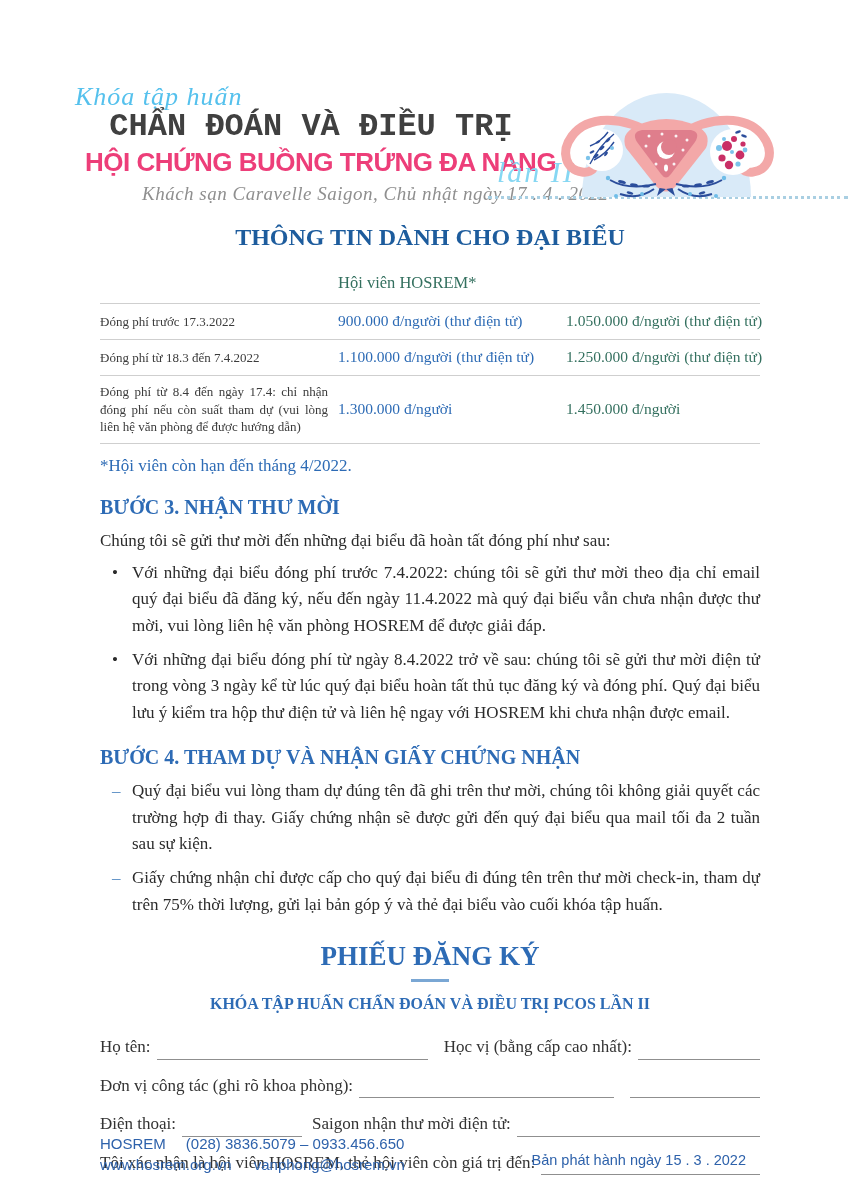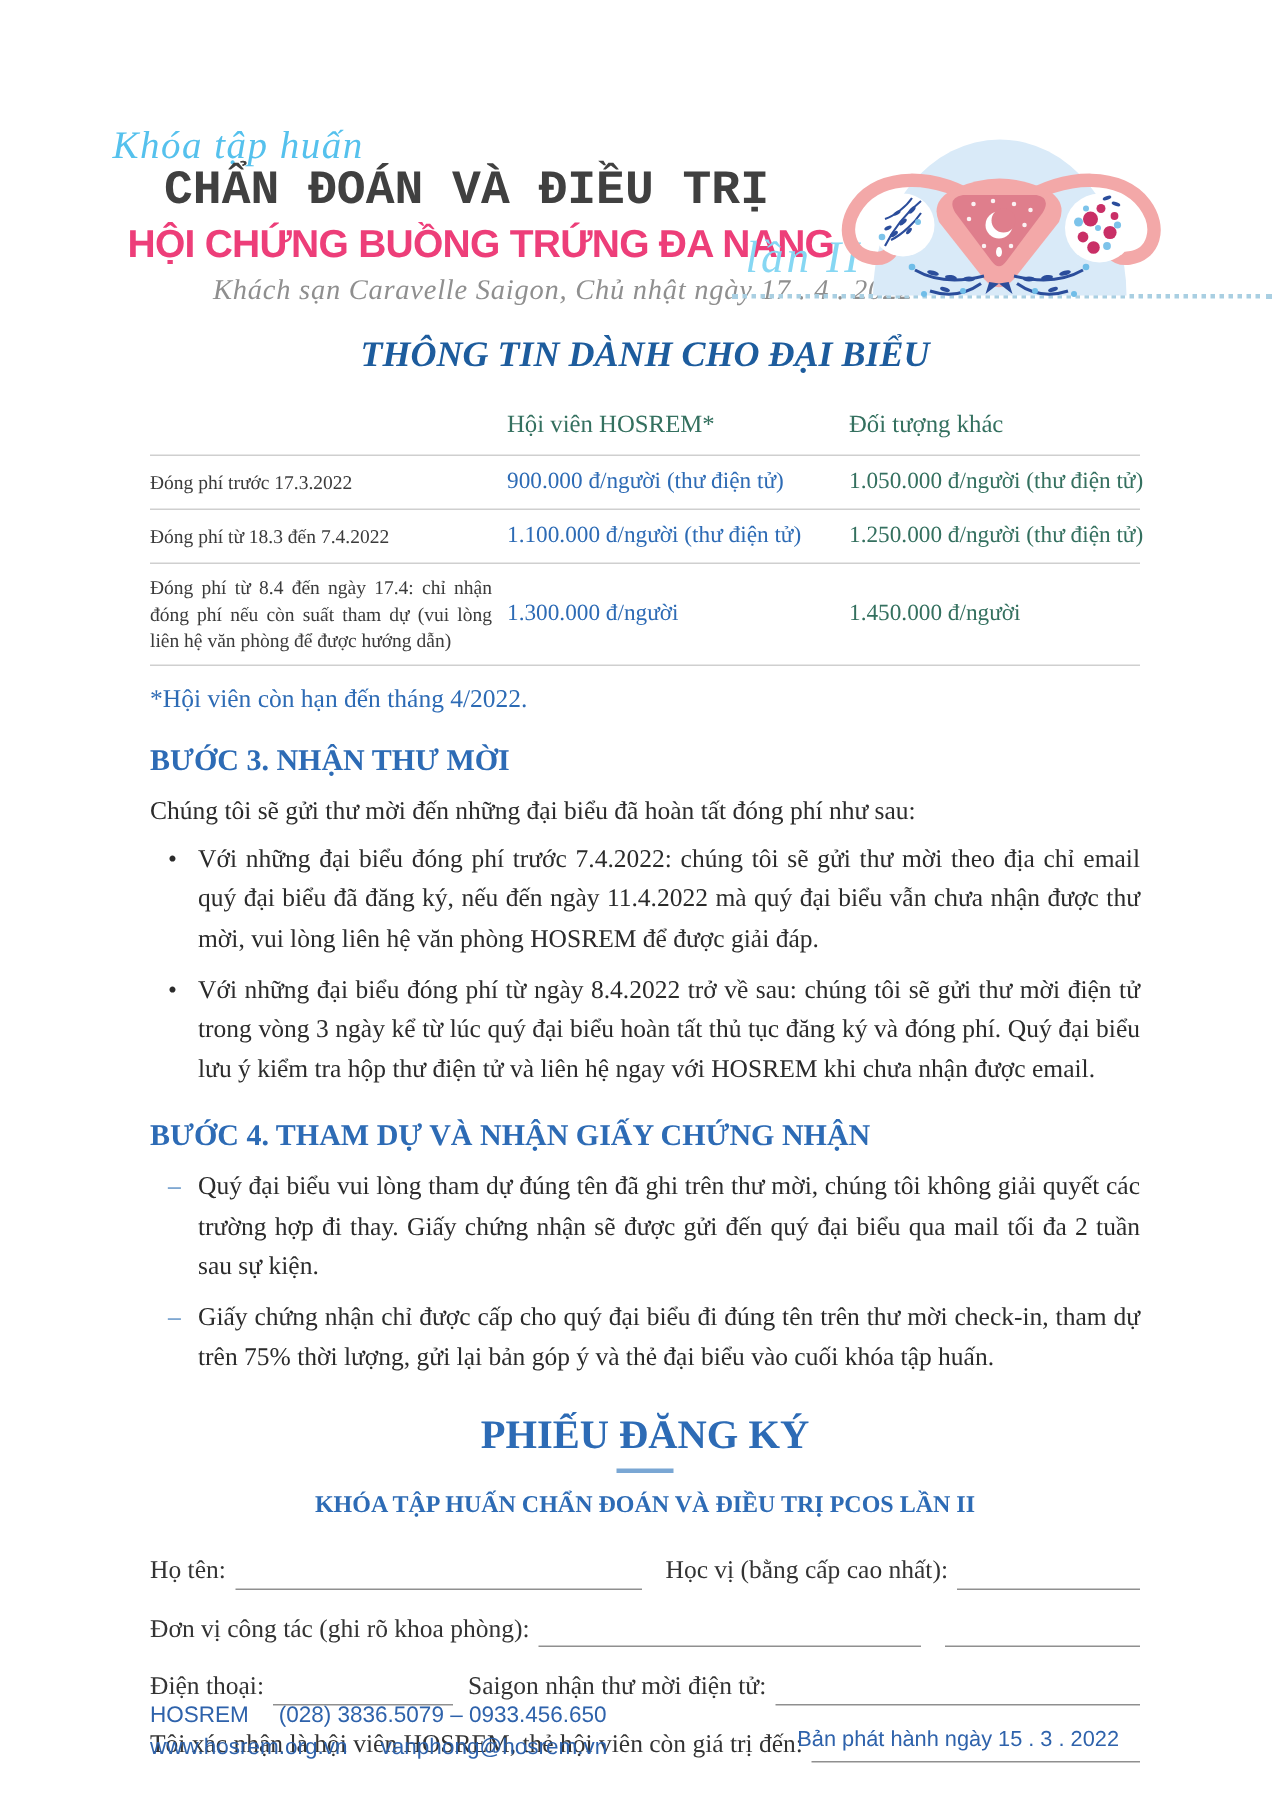--- a/index.html
+++ b/index.html
@@ -16,21 +16,21 @@
           font-size:26px;color:#ed3e79;letter-spacing:-0.5px;white-space:nowrap;line-height:36px;}
   .edition{position:absolute;left:497px;top:155px;font-style:italic;font-size:30px;
            color:#86d7f3;letter-spacing:2px;}
   .venue{position:absolute;left:142px;top:183px;font-style:italic;font-size:19px;
          color:#8f8f8f;letter-spacing:0.5px;white-space:nowrap;}
   .dotted-divider{position:absolute;left:488px;right:0;top:196px;border-top:3px dotted #a9cfe2;}
   .illus{position:absolute;left:552px;top:76px;}
 
   
   .main{position:absolute;left:100px;top:222px;width:660px;}
-  .info-title{text-align:center;font-size:24px;color:#1d5c9d;margin:0 0 14px 0;line-height:30px;font-style:italic;}
+  .info-title{text-align:center;font-size:24px;color:#1d5c9d;margin:0 0 14px 0;line-height:30px;}
 
   .t-row{display:grid;grid-template-columns:238px 220px 1fr;align-items:center;
          border-bottom:1px solid #cfcfcf;padding:7px 0;}
   .t-head{border-bottom:1px solid #cfcfcf;padding:6px 0 9px 0;}
   .t-cell{font-size:13px;line-height:1.35;}
   .t-label{color:#3b3b3b;padding-right:10px;text-align:justify;}
   .t-colhead{color:#34705f;font-size:16.5px;}
   .t-member{color:#2d6bb5;font-size:15.5px;white-space:nowrap;}
   .t-other{color:#34705f;font-size:15.5px;white-space:nowrap;padding-left:8px;}
   .footnote{color:#2d6bb5;font-size:17px;margin:12px 0 0 0;}
@@ -166,21 +166,20 @@
     <path d="M114,113 l9,7 l-2.5,-8 z" fill="#2b4d9b"></path>
   </svg>
 
   <div class="main">
 
     <h2 class="info-title">THÔNG TIN DÀNH CHO ĐẠI BIỂU</h2>
 
     <div class="t-row t-head">
       <div class="t-cell"></div>
       <div class="t-cell t-colhead">Hội viên HOSREM*</div>
-      <div class="t-cell t-colhead" style="padding-left:8px;">Đối tượng khác</div>
     </div>
 
     <div class="t-row">
       <div class="t-cell t-label">Đóng phí trước 17.3.2022</div>
       <div class="t-cell t-member">900.000 đ/người (thư điện tử)</div>
       <div class="t-cell t-other">1.050.000 đ/người (thư điện tử)</div>
     </div>
 
     <div class="t-row">
       <div class="t-cell t-label">Đóng phí từ 18.3 đến 7.4.2022</div>

